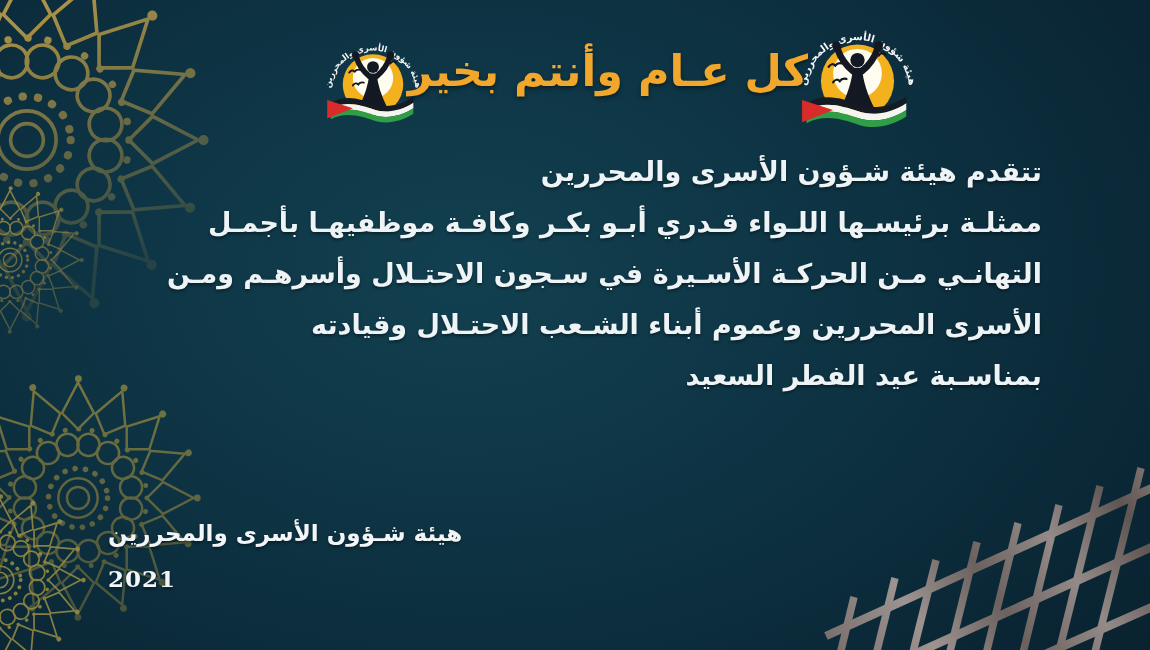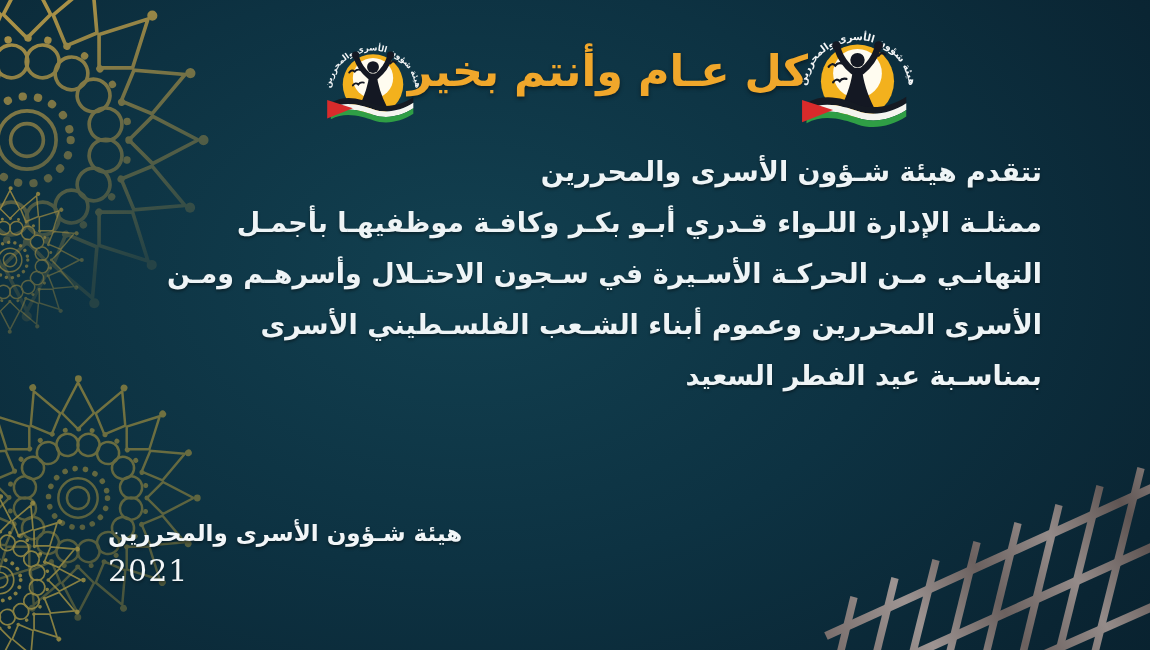--- a/index.html
+++ b/index.html
@@ -40,22 +40,22 @@
     position:absolute;left:60px;top:424px;width:1030px;height:46px;line-height:46px;
     text-align:center;direction:rtl;font-size:29px;font-weight:bold;color:#f4c41d;
     text-shadow:0 2px 3px rgba(0,0,0,.45);white-space:nowrap;
   }
   .footer{position:absolute;left:108px;top:514px;width:1000px;text-align:left;direction:rtl;}
   .footer-org,.footer-dept{
     height:39px;line-height:39px;font-size:23px;font-weight:bold;color:#f2f6f8;
     text-shadow:0 2px 3px rgba(0,0,0,.4);white-space:nowrap;
   }
   .footer-year{
-    height:36px;line-height:36px;font-size:30px;font-weight:normal;color:#f2f6f8;
-    font-family:"DejaVu Serif", serif;letter-spacing:1px;text-shadow:0 2px 3px rgba(0,0,0,.4);
+    height:36px;line-height:36px;font-size:23px;font-weight:bold;color:#f2f6f8;
+    font-family:"DejaVu Serif", serif;letter-spacing:1px;text-shadow:0 2px 3px rgba(0,0,0,.4);margin-top:8px;
   }
 </style>
 </head>
 <body>
 
 <svg width="0" height="0" style="position:absolute" xmlns="http://www.w3.org/2000/svg" xmlns:xlink="http://www.w3.org/1999/xlink" aria-hidden="true">
   <defs>
     <path id="petalP" d="M0,-94 L13,-69 L0,-56 L-13,-69 Z"></path>
     <circle id="archC" cx="0" cy="-44" r="9"></circle>
     <symbol id="mandalaSym" viewBox="-100 -100 200 200" overflow="visible">
@@ -182,23 +182,23 @@
     <use href="#logoSym" xlink:href="#logoSym" width="120" height="120"></use>
   </svg>
   <svg class="logo logo-right" viewBox="0 0 120 120" xmlns="http://www.w3.org/2000/svg" xmlns:xlink="http://www.w3.org/1999/xlink">
     <use href="#logoSym" xlink:href="#logoSym" width="120" height="120"></use>
   </svg>
 
   <div class="title">كل عـام وأنتم بخير</div>
 
   <div class="message">
     <div class="msg-line">تتقدم هيئة شـؤون الأسرى والمحررين</div>
-    <div class="msg-line">ممثلـة الإدارة اللـواء قـدري أبـو بكـر وكافـة موظفيهـا بأجمـل</div>
+    <div class="msg-line">ممثلـة برئيسـها اللـواء قـدري أبـو بكـر وكافـة موظفيهـا بأجمـل</div>
     <div class="msg-line">التهانـي مـن الحركـة الأسـيرة في سـجون الاحتـلال وأسرهـم ومـن</div>
-    <div class="msg-line">الأسرى المحررين وعموم أبناء الشـعب الفلسـطيني الأسرى</div>
+    <div class="msg-line">الأسرى المحررين وعموم أبناء الشـعب الاحتـلال وقيادته</div>
     <div class="msg-line">بمناسـبة عيد الفطر السعيد</div>
   </div>
 
 
   <div class="footer">
     <div class="footer-org">هيئة شـؤون الأسرى والمحررين</div>
     <div class="footer-year">2021</div>
   </div>
 
 </div>

